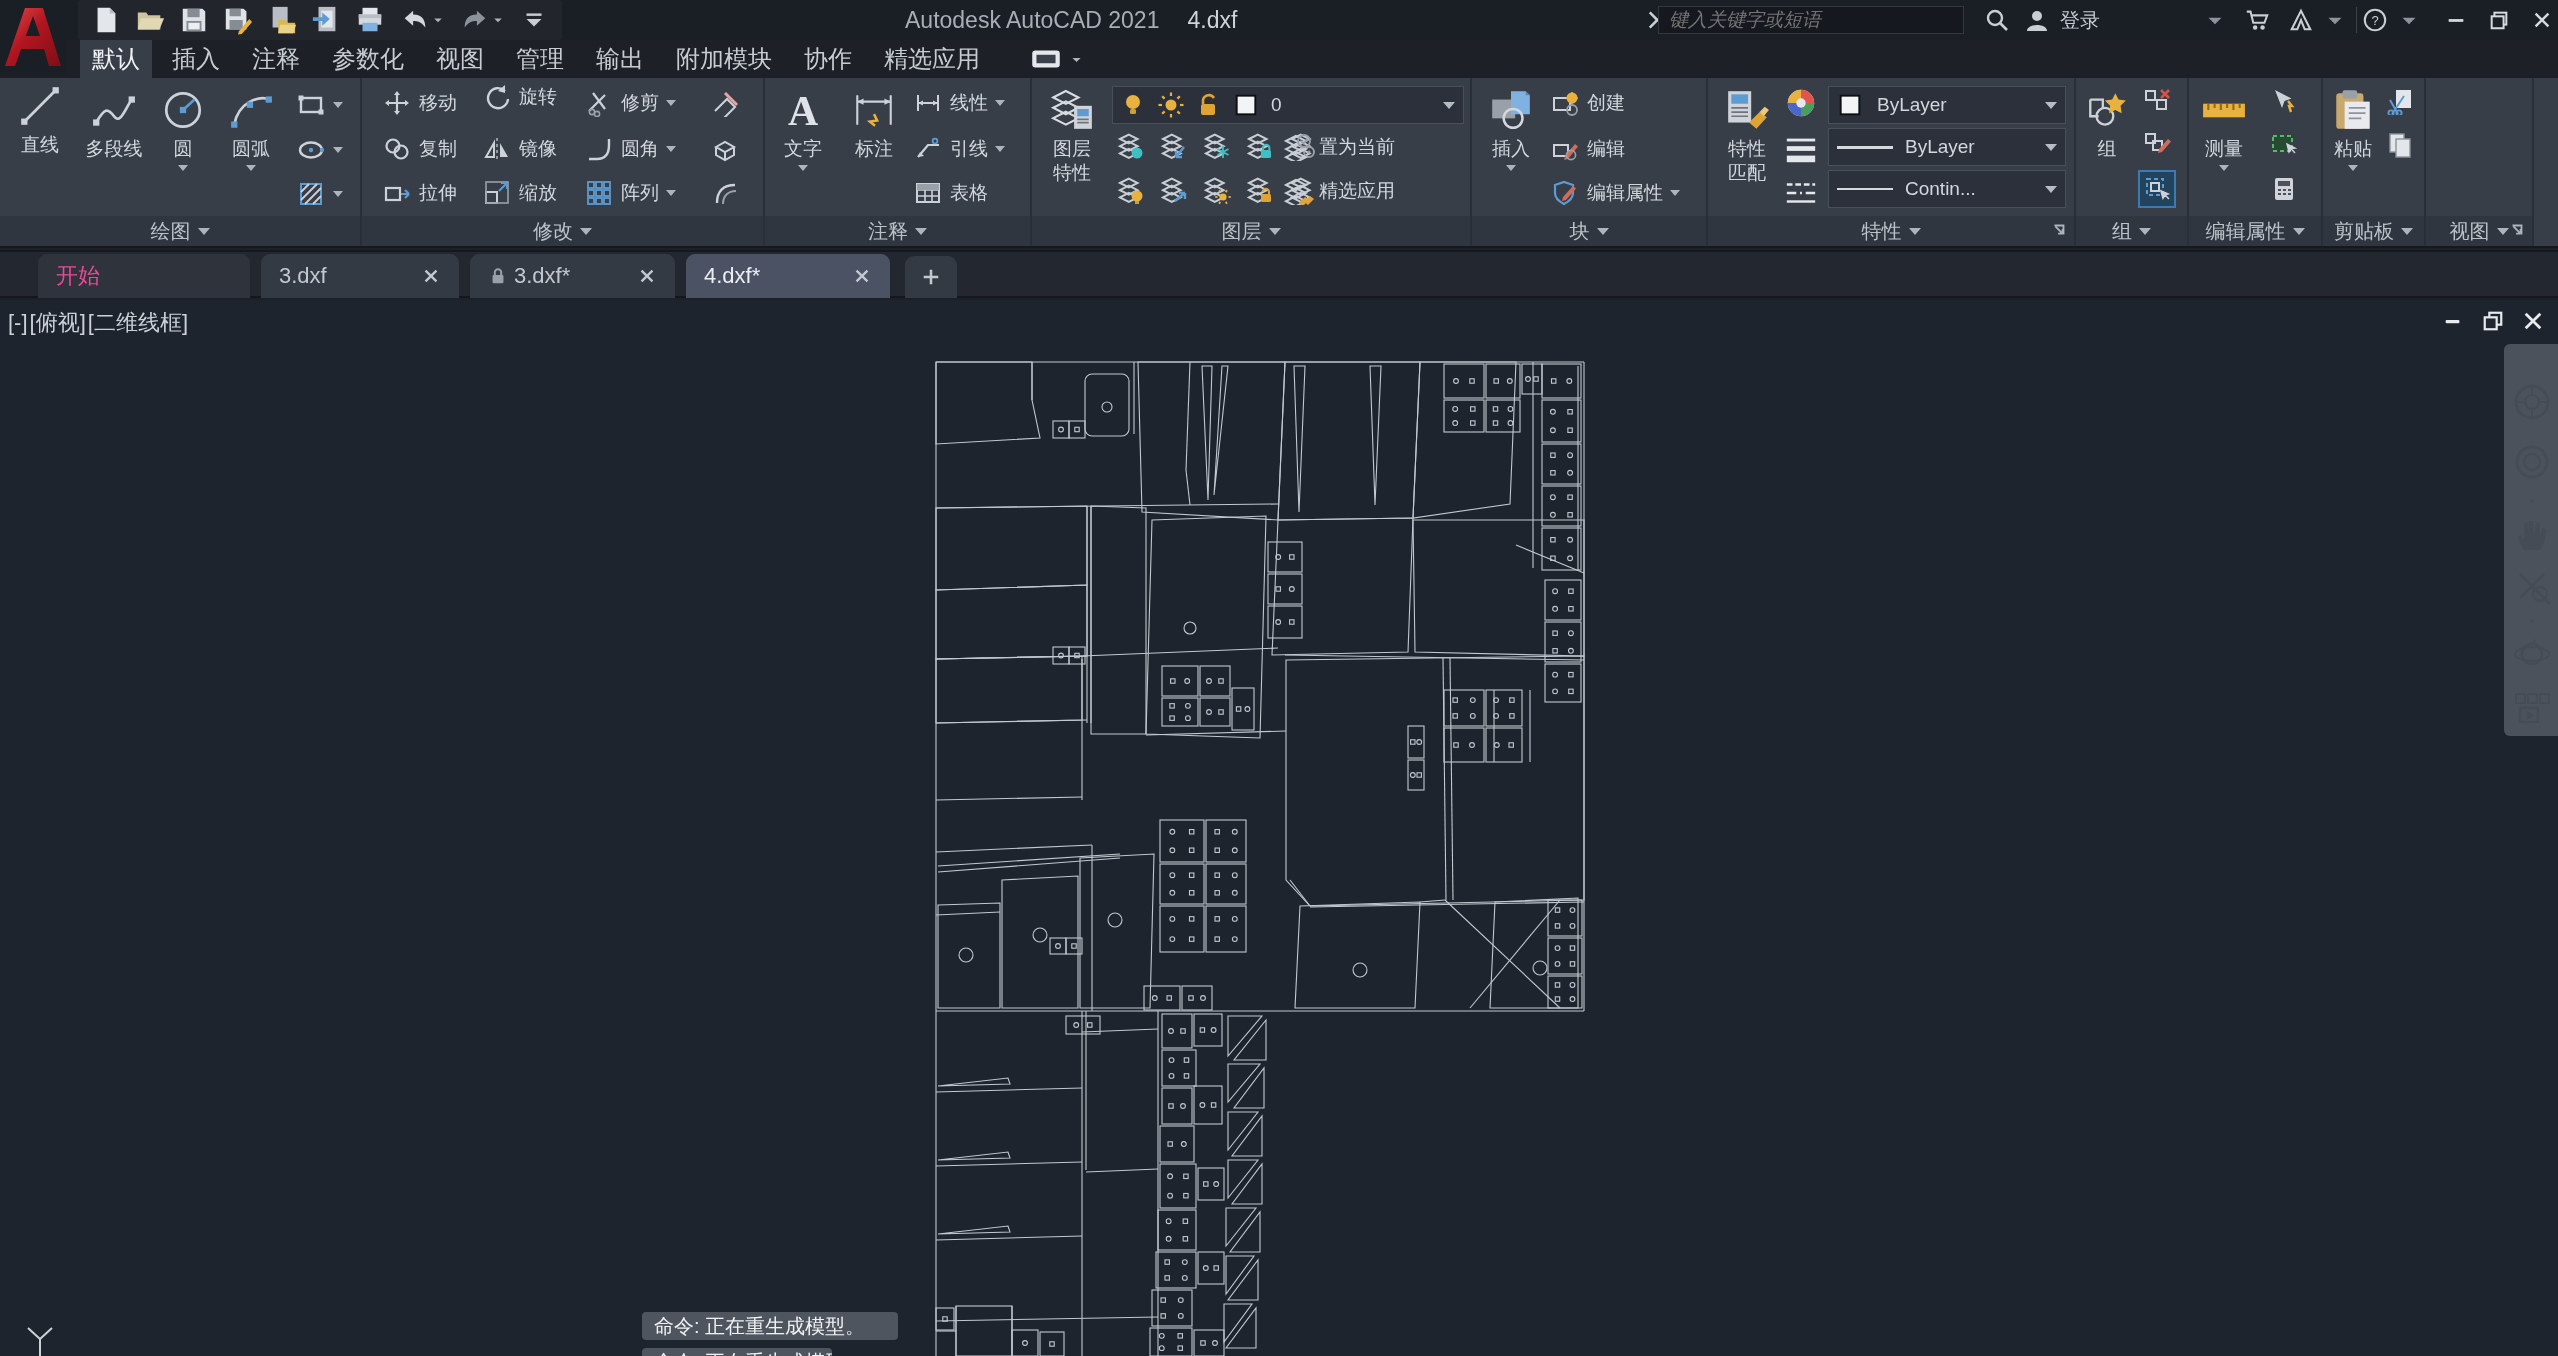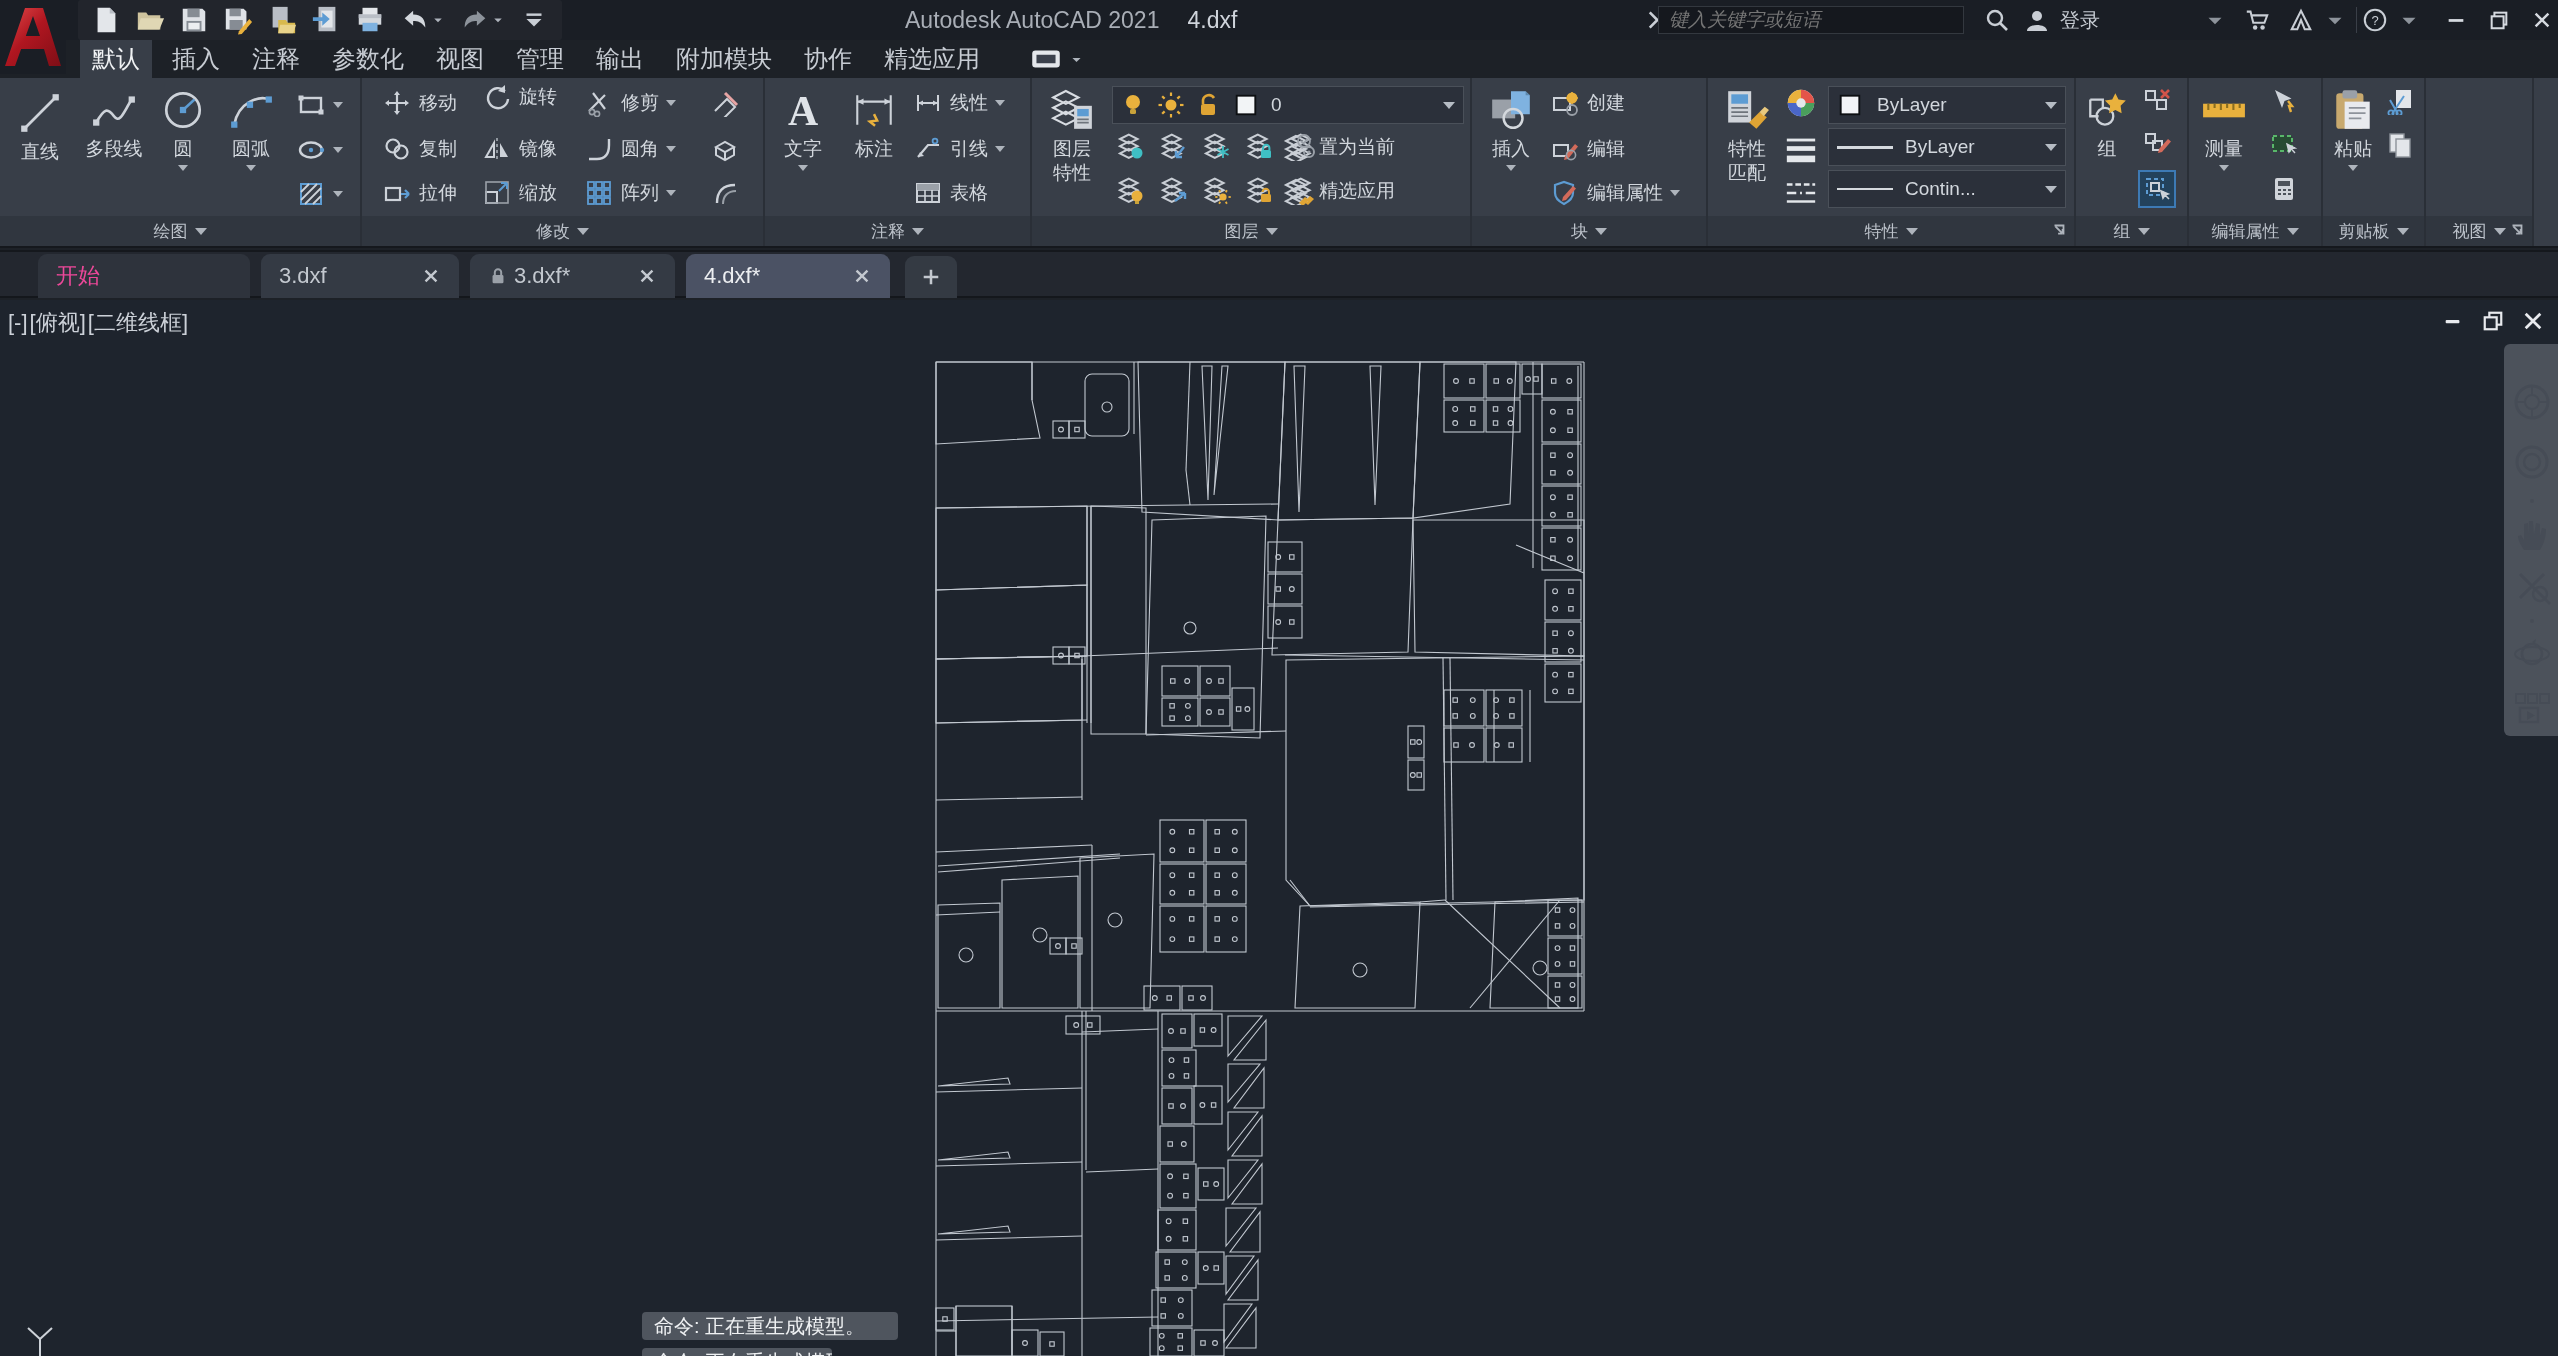--- a/index.html
+++ b/index.html
@@ -32,21 +32,21 @@
   
   #ribbontabs { position:absolute; left:0; top:40px; width:2558px; height:38px; background:#1d2127; display:flex; align-items:stretch; }
   #ribbontabs .spacer { width:80px; }
   .rtab { padding:8px 12px; margin-right:8px; display:flex; align-items:center; color:#c7ccd3; font-size:24px; cursor:default; }
   .rtab.active { background:#383e48; color:#f0f2f4; }
   #ribbon-toggle { display:flex; align-items:center; gap:6px; margin-left:28px; }
 
   
   #ribbon { position:absolute; left:0; top:78px; width:2558px; height:170px; background:#383e48; border-bottom:2px solid #15181d; display:flex; }
   .panel { position:relative; height:168px; border-right:2px solid #2a2f37; }
-  .panel-label { position:absolute; left:0; bottom:0; width:100%; height:30px; display:flex; align-items:center; justify-content:center; gap:7px; color:#bcc2ca; font-size:17px; background:#30363f; }
+  .panel-label { position:absolute; left:0; bottom:0; width:100%; height:30px; display:flex; align-items:center; justify-content:center; gap:7px; color:#bcc2ca; font-size:20px; background:#30363f; }
   .panel-label .pcaret { width:0; height:0; border-left:6px solid transparent; border-right:6px solid transparent; border-top:7px solid #aeb4bc; }
   .panel-body { position:absolute; left:0; top:0; width:100%; height:138px; }
   .bigbtn { position:absolute; display:flex; flex-direction:column; align-items:center; justify-content:flex-start; color:#d2d7dd; font-size:19px; text-align:center; line-height:24px; }
   .bigbtn .bicon { width:48px; height:48px; display:flex; align-items:center; justify-content:center; margin-bottom:3px; }
   .bigbtn .bicon svg { width:44px; height:44px; }
   .bigbtn .bcaret { width:0; height:0; border-left:5px solid transparent; border-right:5px solid transparent; border-top:6px solid #aeb4bc; margin-top:4px; }
   .smallrow { position:absolute; display:flex; align-items:center; gap:7px; color:#d2d7dd; font-size:19px; white-space:nowrap; }
   .smallrow .sicon { width:30px; height:30px; display:flex; align-items:center; justify-content:center; }
   .smallrow .sicon svg { width:28px; height:28px; }
   .scaret { width:0; height:0; border-left:5px solid transparent; border-right:5px solid transparent; border-top:6px solid #aeb4bc; }
@@ -295,21 +295,21 @@
           <svg style="width:100%;height:100%" viewBox="0 0 16 16">
             <path d="M3 6 L8 11 L13 6 Z" fill="#aeb4bc"></path>
           </svg>
         </span>
       </div>
     </nav>
 
   <section id="ribbon">
       <div class="panel" style="width:362px">
     <div class="panel-body">
-          <div class="bigbtn" style="left:4px;top:11px;width:72px">
+          <div class="bigbtn" style="left:4px;top:4px;width:72px">
     <span class="bicon">
               <span class="icw" style="display:inline-flex;width:46px;height:46px">
                 <svg style="width:100%;height:100%" viewBox="0 0 44 44">
                   <path d="M7 37 L37 7" stroke="#cdd2d9" stroke-width="2.6"></path>
                   <rect x="4" y="34" width="6" height="6" fill="#cdd2d9"></rect>
                   <rect x="34" y="4" width="6" height="6" fill="#cdd2d9"></rect>
                 </svg>
               </span>
             </span>
             <div>直线</div>

